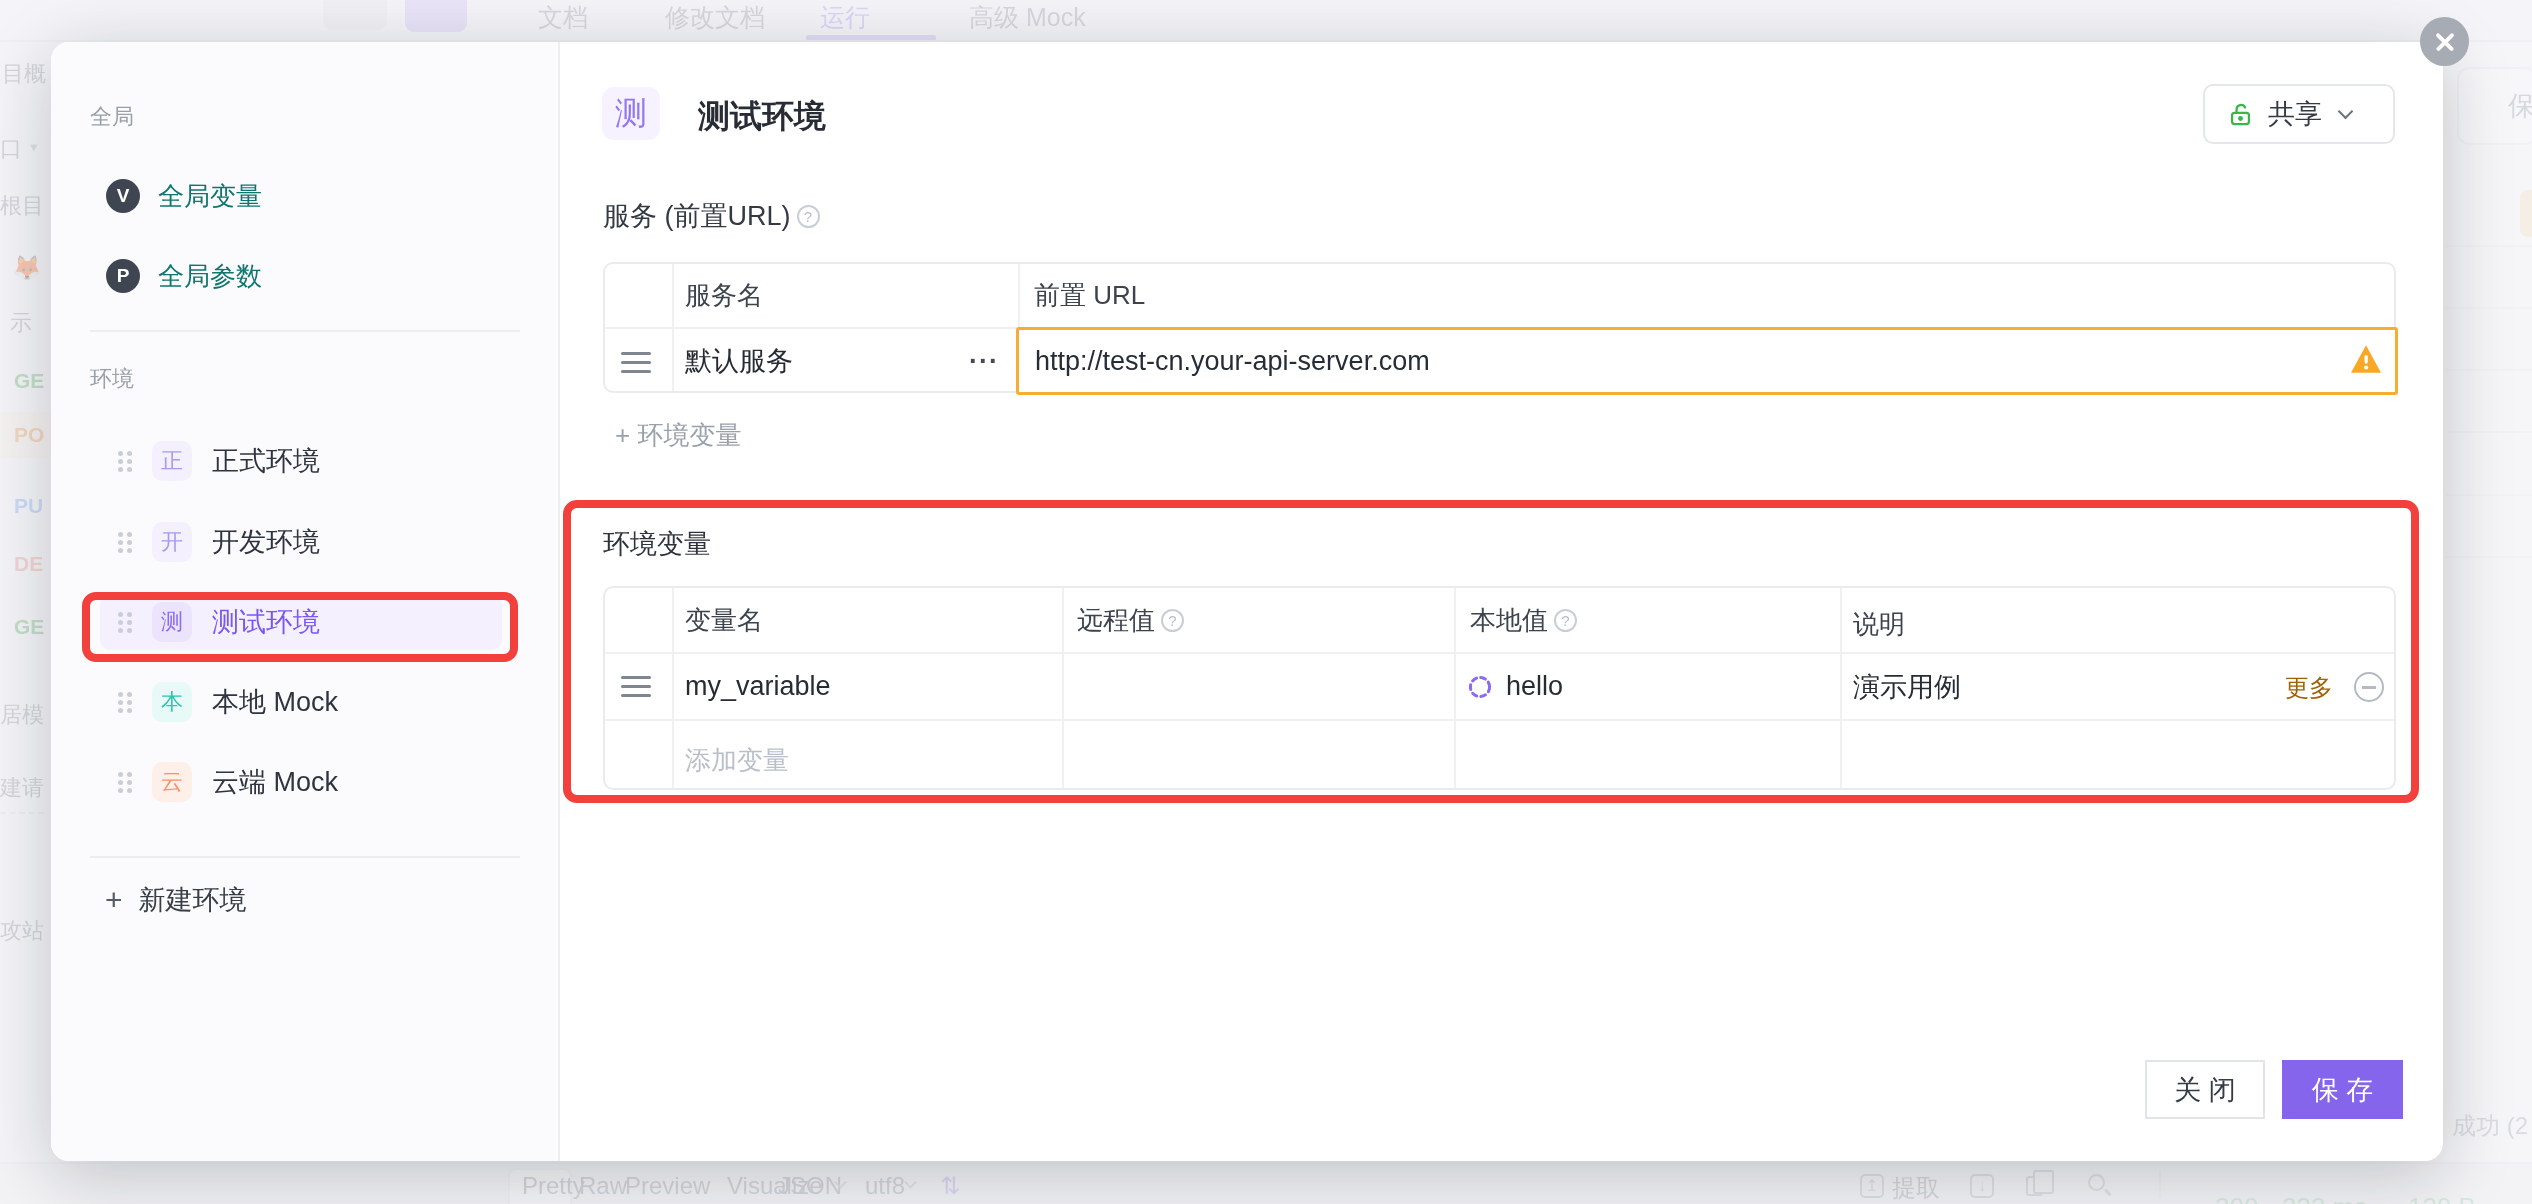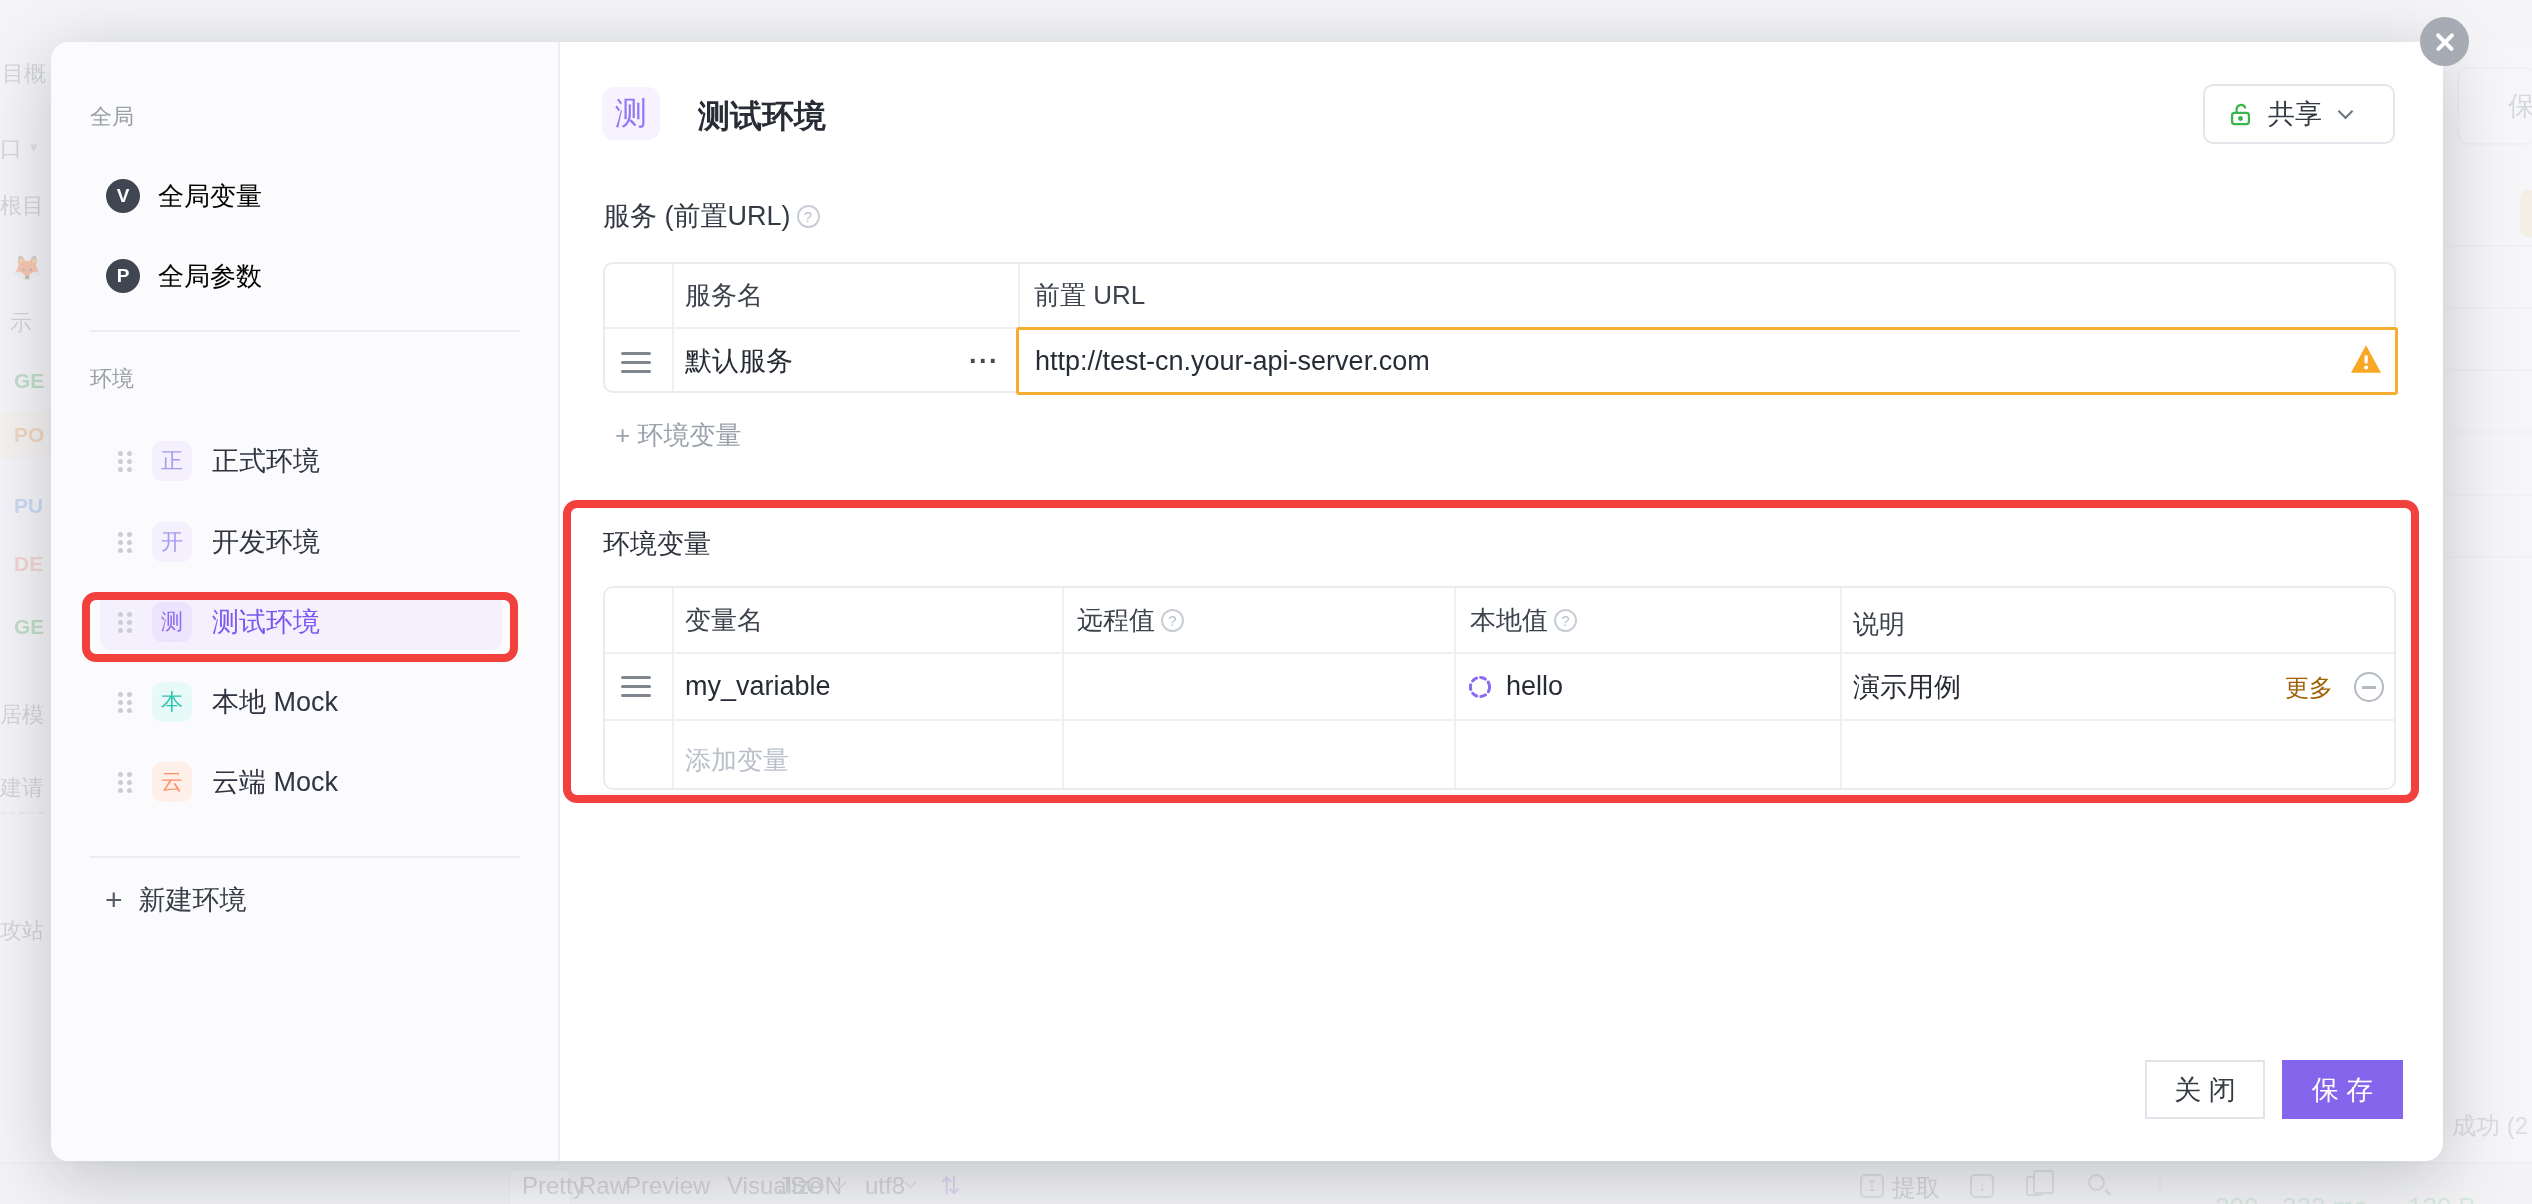--- a/index.html
+++ b/index.html
@@ -59,21 +59,21 @@
   
   #modal { position:absolute; left:51px; top:42px; width:2392px; height:1119px;
     background:#fff; border-radius:18px; box-shadow:0 14px 70px rgba(15,18,25,.22); }
   #modal-sidebar { position:absolute; left:0; top:0; width:509px; height:1119px;
     background:#fbfbfd; border-right:2px solid #eeeef1; border-radius:18px 0 0 18px; }
   .sb-section-label { position:absolute; left:39px; font-size:22px; color:#9aa0a8; }
   .sb-divider { position:absolute; left:39px; width:430px; height:2px; background:#ededf0; }
   .sb-global-row { position:absolute; left:55px; height:40px; display:flex; align-items:center; gap:18px; }
   .sb-global-icon { width:34px; height:34px; border-radius:50%; background:#3f4651; color:#fff;
     font-size:19px; font-weight:bold; display:flex; align-items:center; justify-content:center; }
-  .sb-global-label { font-size:26px; color:#000000; }
+  .sb-global-label { font-size:26px; color:#0f766e; }
   .env-row { position:absolute; left:49px; width:402px; height:56px; border-radius:10px;
     display:flex; align-items:center; }
   .env-row.selected { background:#f4f0fe; }
   .drag6 { width:5px; height:5px; border-radius:50%; background:#c9ced6; margin-left:18px;
     box-shadow:9px 0 0 #c9ced6, 0 8px 0 #c9ced6, 9px 8px 0 #c9ced6, 0 16px 0 #c9ced6, 9px 16px 0 #c9ced6;
     position:relative; top:-8px; flex:none; }
   .env-badge { width:40px; height:40px; border-radius:10px; margin-left:29px; flex:none;
     display:flex; align-items:center; justify-content:center; font-size:22px; }
   .env-badge.purple { background:#f4f0fe; color:#a79bef; }
   .env-badge.purple-strong { background:#ece4fd; color:#8b6cf0; }
@@ -130,20 +130,29 @@
   
   .anno { position:absolute; border:8px solid #f2413c; border-radius:14px; z-index:50; pointer-events:none; }
   #anno-sidebar { left:82px; top:592px; width:436px; height:70px; }
   #anno-envvars { left:563px; top:500px; width:1856px; height:303px; }
 </style>
 </head>
 <body>
 
 <div id="bg-layer">
 
+  <div class="topbar">
+    <div class="bg-btn-gray"></div>
+    <div class="bg-btn-purple"></div>
+    <div class="bg-tab" style="left:538px;">文档</div>
+    <div class="bg-tab" style="left:665px;">修改文档</div>
+    <div class="bg-tab" style="left:820px;color:#a18ff2;">运行</div>
+    <div class="bg-tab" style="left:969px;">高级 Mock</div>
+    <div class="bg-underline"></div>
+  </div>
 
   <div class="bg-sidebar">
     <div class="abs" style="left:0;top:370px;width:51px;height:46px;background:#f6efe3;"></div>
     <div class="frag" style="left:2px;top:17px;">目概</div>
     <div class="frag" style="left:0;top:92px;">口</div>
     <div class="frag" style="left:30px;top:96px;font-size:15px;color:#a8aeb7;">▾</div>
     <div class="frag" style="left:0;top:149px;">根目</div>
     <div class="frag" style="left:12px;top:212px;font-size:24px;">🦊</div>
     <div class="frag" style="left:10px;top:266px;">示</div>
     <div class="frag-method" style="left:14px;top:327px;color:#4cab5d;">GE</div>

